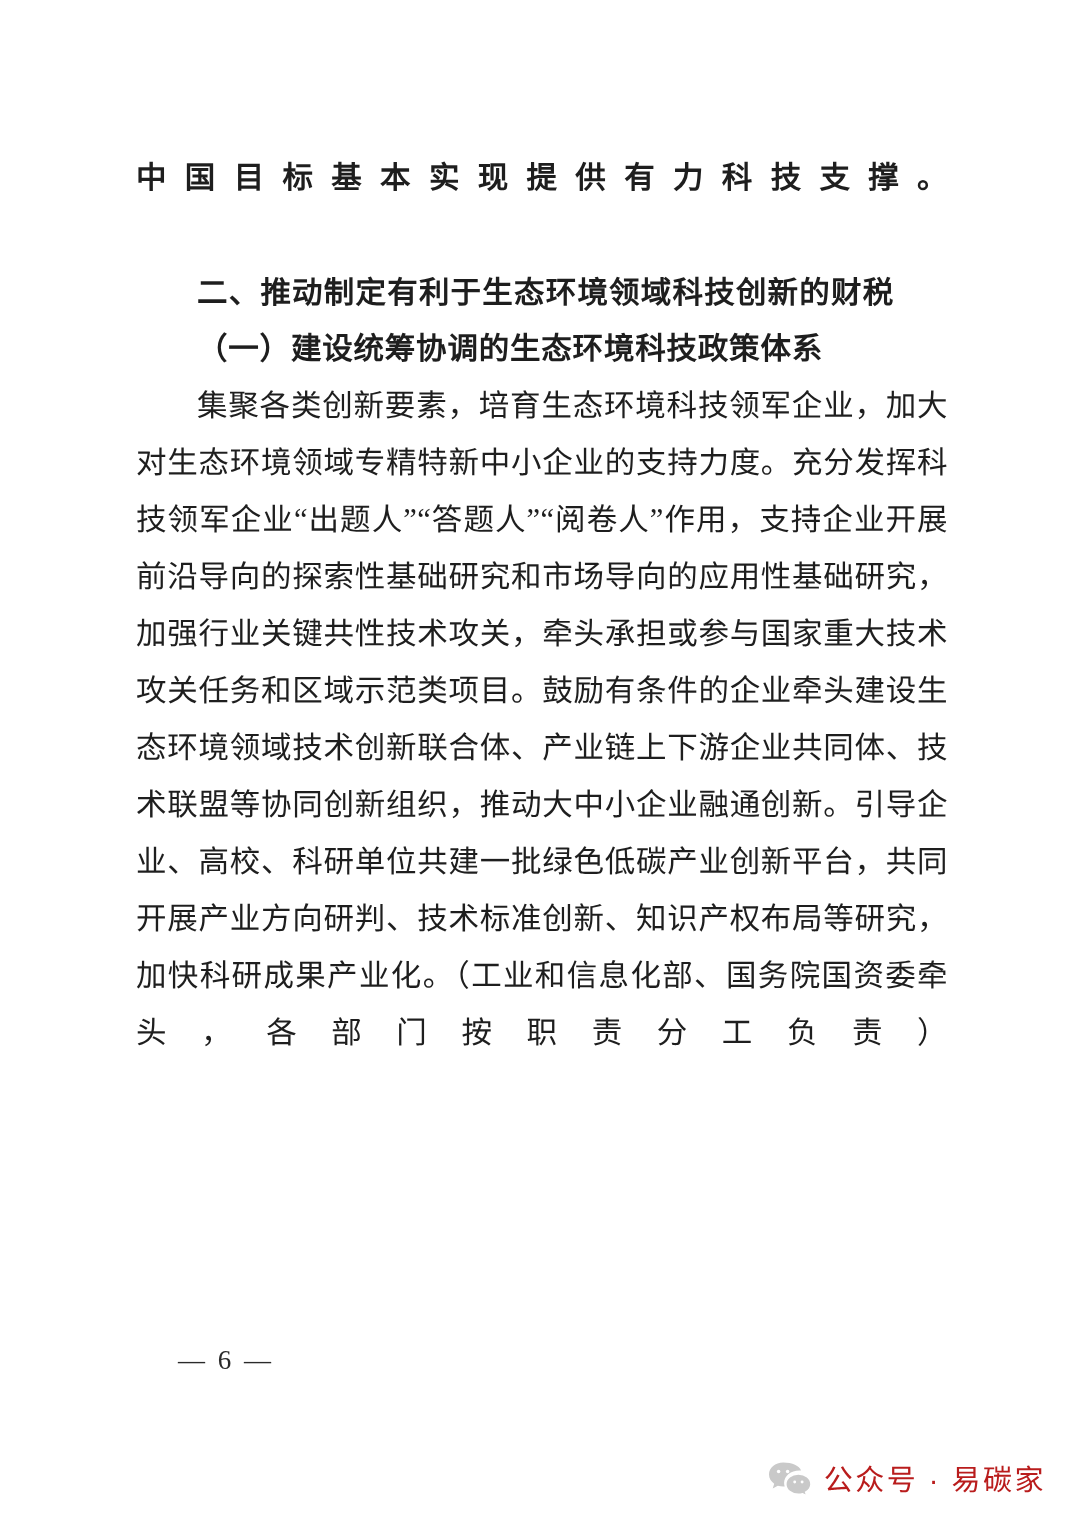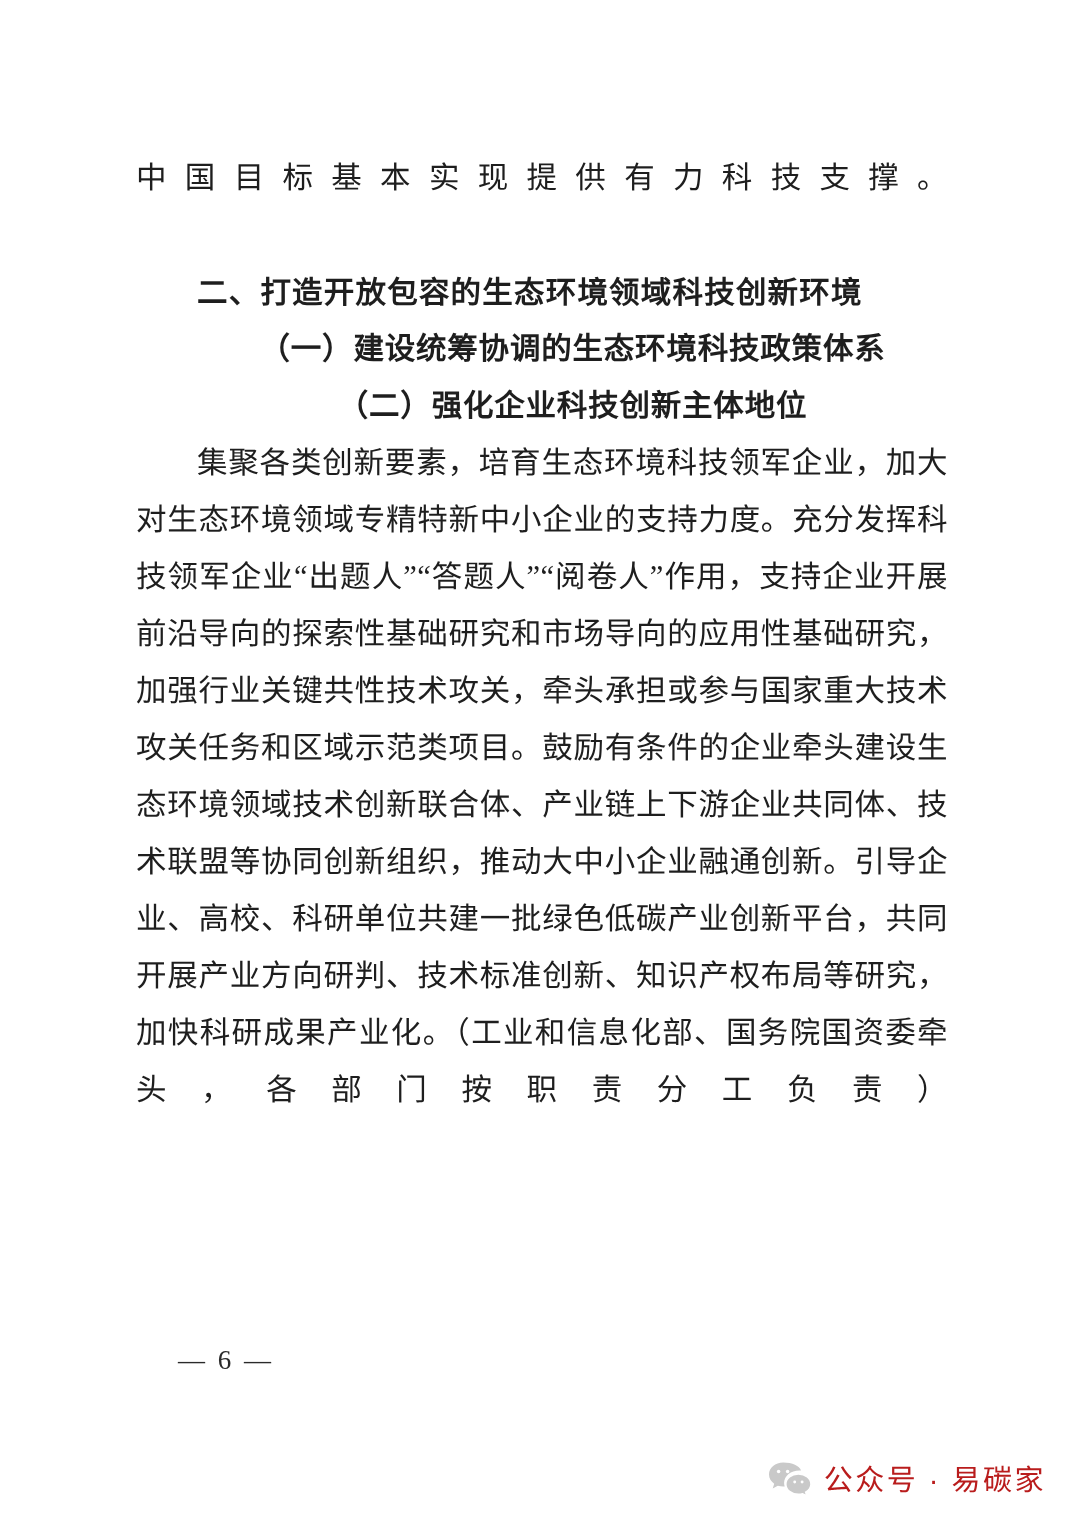--- a/index.html
+++ b/index.html
@@ -42,20 +42,21 @@
     text-align: justify;
     text-justify: inter-character;
     color: #1e1e1e;
     margin: 0;
     white-space: normal;
   }
 
   
   .para-cont {
     text-indent: 0;
+    font-weight: bold;
   }
 
   
   .para-indent {
     text-indent: 2em;
   }
 
   
   .para-indent,
   .para-cont {
@@ -79,21 +80,20 @@
 
   .heading-major {
     font-family: "Liberation Sans", "DejaVu Sans", sans-serif;
     font-weight: bold;
     letter-spacing: 1.2px;
   }
 
   .heading-minor {
     font-family: "Liberation Serif", "DejaVu Serif", serif;
     font-weight: bold;
-    text-align: center;
   }
 
   
   .page-number {
     position: absolute;
     left: 136px;
     top: 1340px;
     width: 180px;
     font-size: 27px;
     line-height: 40px;
@@ -132,26 +132,25 @@
 </style>
 </head>
 <body>
 
 <div class="page">
 
   <div class="content">
 
     <p class="para para-cont">中国目标基本实现提供有力科技支撑。</p>
 
-    <p class="heading heading-major">二、打造开放包容的生态环境领域科技创新环境</p>
+    <p class="heading heading-major">二、推动制定有利于生态环境领域科技创新的财税</p>
 
     <p class="heading heading-minor">（一）建设统筹协调的生态环境科技政策体系</p>
 
 
-    <p class="heading heading-minor">（二）强化企业科技创新主体地位</p>
 
     <p class="para para-indent">集聚各类创新要素，培育生态环境科技领军企业，加大对生态环境领域专精特新中小企业的支持力度。充分发挥科技领军企业“出题人”“答题人”“阅卷人”作用，支持企业开展前沿导向的探索性基础研究和市场导向的应用性基础研究，加强行业关键共性技术攻关，牵头承担或参与国家重大技术攻关任务和区域示范类项目。鼓励有条件的企业牵头建设生态环境领域技术创新联合体、产业链上下游企业共同体、技术联盟等协同创新组织，推动大中小企业融通创新。引导企业、高校、科研单位共建一批绿色低碳产业创新平台，共同开展产业方向研判、技术标准创新、知识产权布局等研究，加快科研成果产业化。（工业和信息化部、国务院国资委牵头，各部门按职责分工负责）</p>
 
   </div>
 
   <div class="page-number">—  6  —</div>
 
   <div class="watermark">
     <span class="wm-icon">
       <svg viewBox="0 0 44 38" width="44" height="38" aria-hidden="true">

